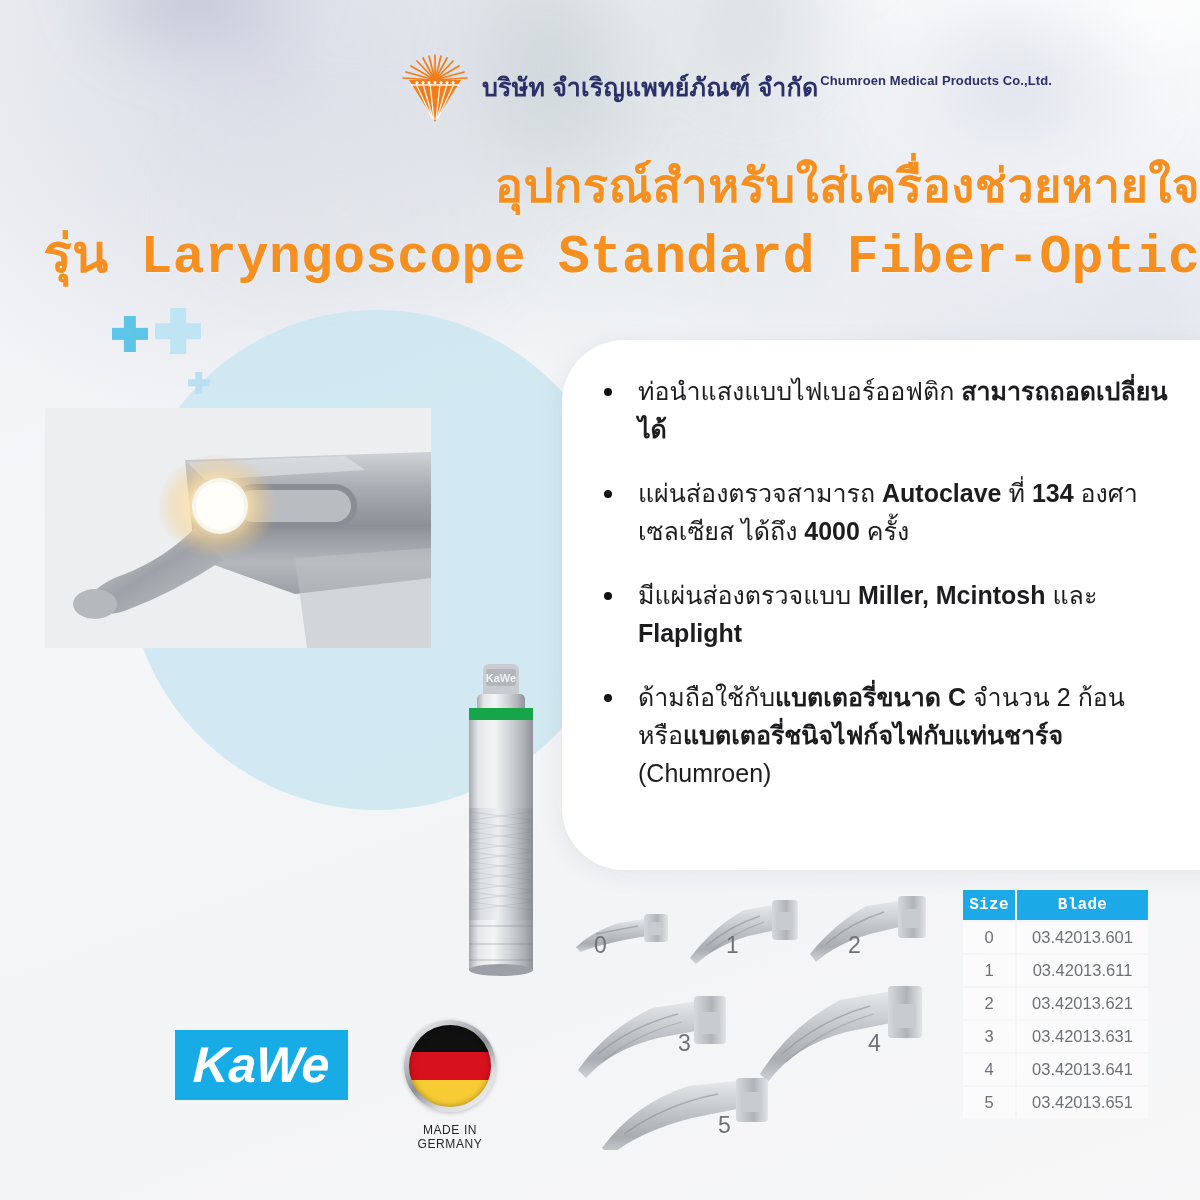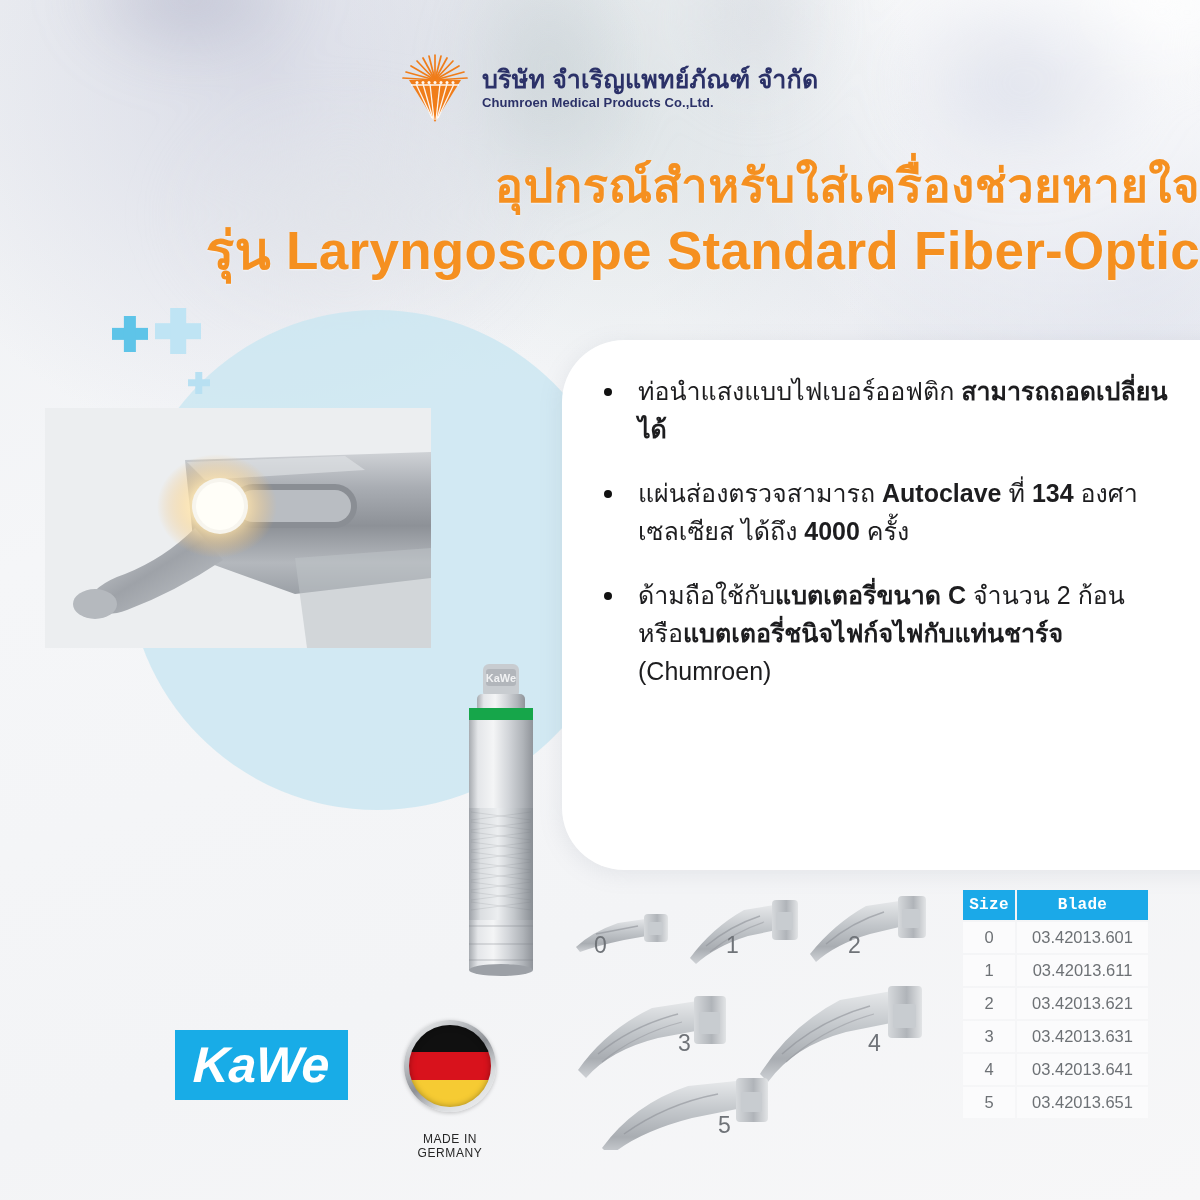--- a/index.html
+++ b/index.html
@@ -79,21 +79,21 @@
 
   
   .logo-row {
     position: absolute;
     left: 400px; top: 52px;
     display: flex;
     align-items: center;
     gap: 12px;
   }
   .logo-mark { width: 70px; height: 72px; flex: none; }
-  .logo-text { display: flex; flex-direction: column; gap: 2px; }
+  .logo-text { display: flex; gap: 2px; }
   .logo-th {
     font-size: 25px;
     font-weight: 700;
     color: #2b3168;
     letter-spacing: 0.2px;
     line-height: 1.1;
   }
   .logo-en {
     font-size: 13px;
     font-weight: 700;
@@ -107,21 +107,21 @@
     position: absolute;
     left: 0; top: 160px;
     width: 1200px;
     text-align: right;
     color: #f59020;
     font-weight: 700;
     line-height: 1.12;
     text-shadow: 0 1px 2px rgba(255,255,255,0.6);
   }
   .headline .line1 { font-size: 47px; letter-spacing: 0.5px; display: block; }
-  .headline .line2 { font-size: 53px; letter-spacing: 0.3px; display: block; margin-top: 8px; }
+  .headline .line2 { font-size: 53px; letter-spacing: 0.3px; display: block; margin-top: 16px; font-family: Liberation Mono, monospace; }
 
   
   .photo-closeup {
     position: absolute;
     left: 45px; top: 408px;
     width: 386px; height: 240px;
     overflow: hidden;
     background: linear-gradient(165deg, #e7e9ec 0%, #eceef0 45%, #e3e5e8 100%);
   }
 
@@ -245,21 +245,21 @@
     width: 100%; height: 100%;
     border-radius: 50%;
     overflow: hidden;
     background: linear-gradient(to bottom,
       #101010 0%, #101010 33.3%,
       #d8121c 33.3%, #d8121c 66.6%,
       #f6cb33 66.6%, #f6cb33 100%);
     box-shadow: inset 0 0 6px rgba(0,0,0,0.35);
   }
   .germany-caption {
-    margin-top: 20px;
+    margin-top: 11px;
     font-size: 12px;
     color: #262626;
     letter-spacing: 0.6px;
     font-weight: 400;
   }
 </style>
 </head>
 <body>
 
 <div id="poster">
@@ -416,20 +416,23 @@
 
   <div class="info-card">
     <ul class="bullets">
       <li>
         <span>ท่อนำแสงแบบไฟเบอร์ออฟติก </span><b>สามารถถอดเปลี่ยนได้</b>
       </li>
       <li>
         <span>แผ่นส่องตรวจสามารถ </span><b>Autoclave</b><span> ที่ </span><b>134</b><span> องศาเซลเซียส ได้ถึง </span><b>4000</b><span> ครั้ง</span>
       </li>
       <li>
+        <span>มีแผ่นส่องตรวจแบบ </span><b>Miller, Mcintosh</b><span> และ </span><b>Flaplight</b>
+      </li>
+      <li>
         <span>ด้ามถือใช้กับ</span><b>แบตเตอรี่ขนาด C</b><span> จำนวน 2 ก้อน หรือ</span><b>แบตเตอรี่ชนิจไฟก์จไฟกับแท่นชาร์จ</b><span> (Chumroen)</span>
       </li>
     </ul>
   </div>
 
   <div class="blades">
     <svg viewBox="0 0 380 258" width="380" height="258">
       <defs>
         <linearGradient id="bl" x1="0" y1="0" x2="0" y2="1">
           <stop offset="0%" stop-color="#e7e9eb"></stop>

